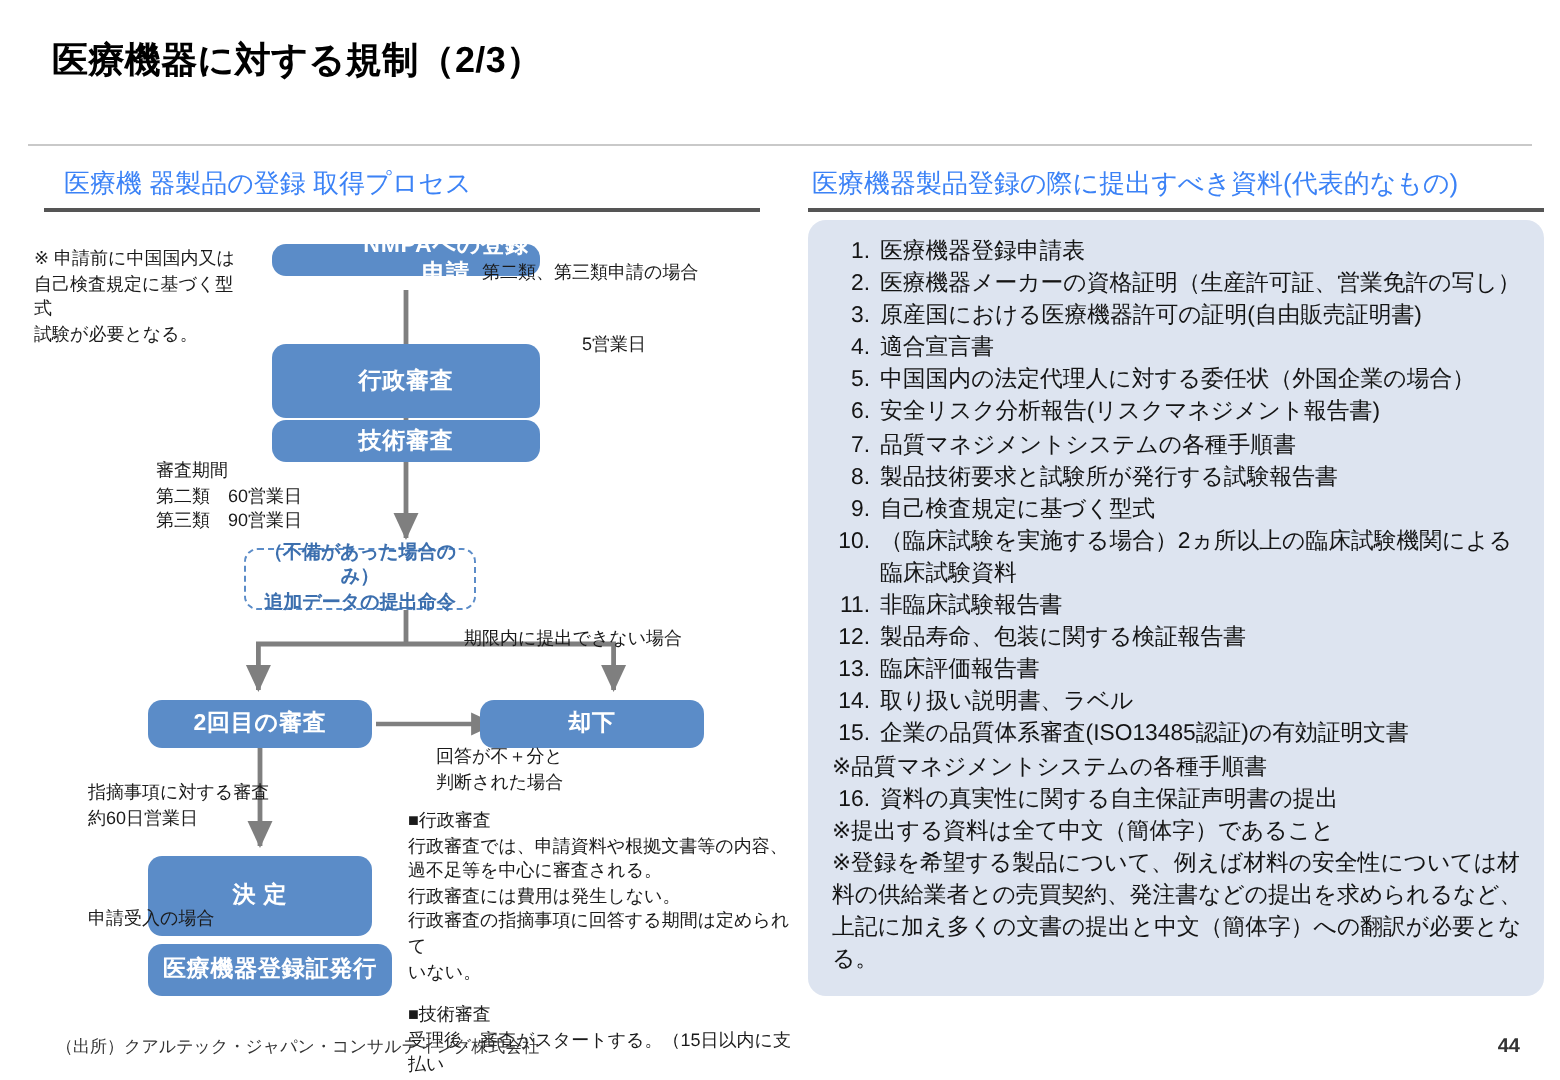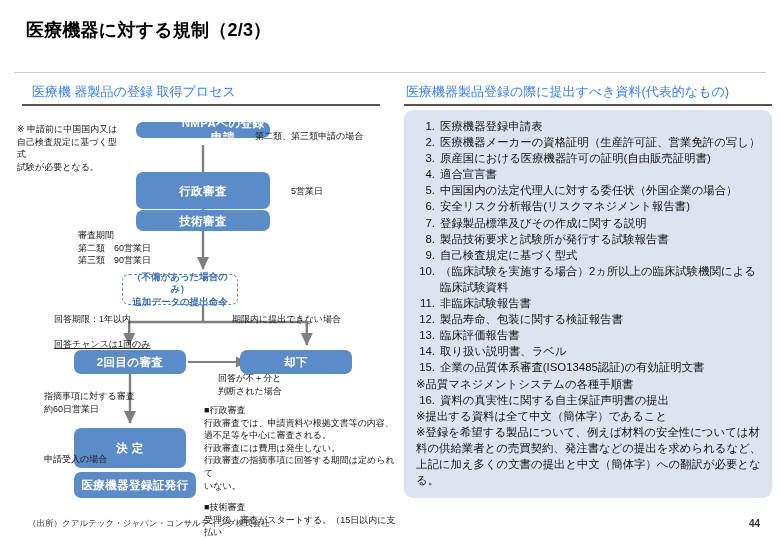--- a/index.html
+++ b/index.html
@@ -105,22 +105,22 @@
   }
   .flow-note {
     position: absolute;
     font-size: 9px;
     color: #1a1a1a;
     line-height: 12.5px;
     white-space: pre-line;
   }
 
   #note-pretest { left: 17px; top: 13px; width: 108px; }
-  #note-class23 { left: 255px; top: 20px; }
-  #note-5days   { left: 255px; top: 75px; padding-left: 36px; }
+  #note-class23 { left: 241px; top: 20px; }
+  #note-5days   { left: 255px; top: 56px; padding-left: 36px; }
   #note-period  { left: 78px;  top: 119px; }
   #note-reply   { left: 54px;  top: 190px; }
   #note-deadline{ left: 232px; top: 203px; }
   #note-insuff  { left: 218px; top: 262px; }
   #note-pointed { left: 44px;  top: 280px; }
   #note-accept  { left: 44px;  top: 343px; }
 
   #box-nmpa      { left: 136px; top: 12px;  width: 134px; height: 16px; padding-left: 40px; }
   #box-admin     { left: 136px; top: 62px;  width: 134px; height: 37px; }
   #box-tech      { left: 136px; top: 100px; width: 134px; height: 21px; }
@@ -245,24 +245,20 @@
   <div class="flow-box" id="box-cert">医療機器登録証発行</div>
 
   <div class="flow-note" id="note-pretest">※ 申請前に中国国内又は
 自己検査規定に基づく型式
 試験が必要となる。</div>
   <div class="flow-note" id="note-class23">第二類、第三類申請の場合</div>
   <div class="flow-note" id="note-5days">5営業日</div>
   <div class="flow-note" id="note-period">審査期間
 第二類　60営業日
 第三類　90営業日</div>
-  <div class="flow-note" id="note-reply">
-    <span>回答期限：1年以内</span><br>
-    <span class="ul" style="text-decoration: underline;">回答チャンスは1回のみ</span>
-  </div>
   <div class="flow-note" id="note-deadline">期限内に提出できない場合</div>
   <div class="flow-note" id="note-insuff">回答が不＋分と
 判断された場合</div>
   <div class="flow-note" id="note-pointed">指摘事項に対する審査
 約60日営業日</div>
   <div class="flow-note" id="note-accept">申請受入の場合</div>
 
   <div id="flow-explanation">
     <p class="exp-head">■行政審査</p>
     <p>行政審査では、申請資料や根拠文書等の内容、
@@ -300,21 +296,21 @@
       <li>
         <span class="num">5.</span>
         <span class="txt">中国国内の法定代理人に対する委任状（外国企業の場合）</span>
       </li>
       <li>
         <span class="num">6.</span>
         <span class="txt">安全リスク分析報告(リスクマネジメント報告書)</span>
       </li>
       <li>
         <span class="num">7.</span>
-        <span class="txt">登録製品標準及びその作成に関する説明</span>
+        <span class="txt">品質マネジメントシステムの各種手順書</span>
       </li>
       <li>
         <span class="num">8.</span>
         <span class="txt">製品技術要求と試験所が発行する試験報告書</span>
       </li>
       <li>
         <span class="num">9.</span>
         <span class="txt">自己検査規定に基づく型式</span>
       </li>
       <li>

